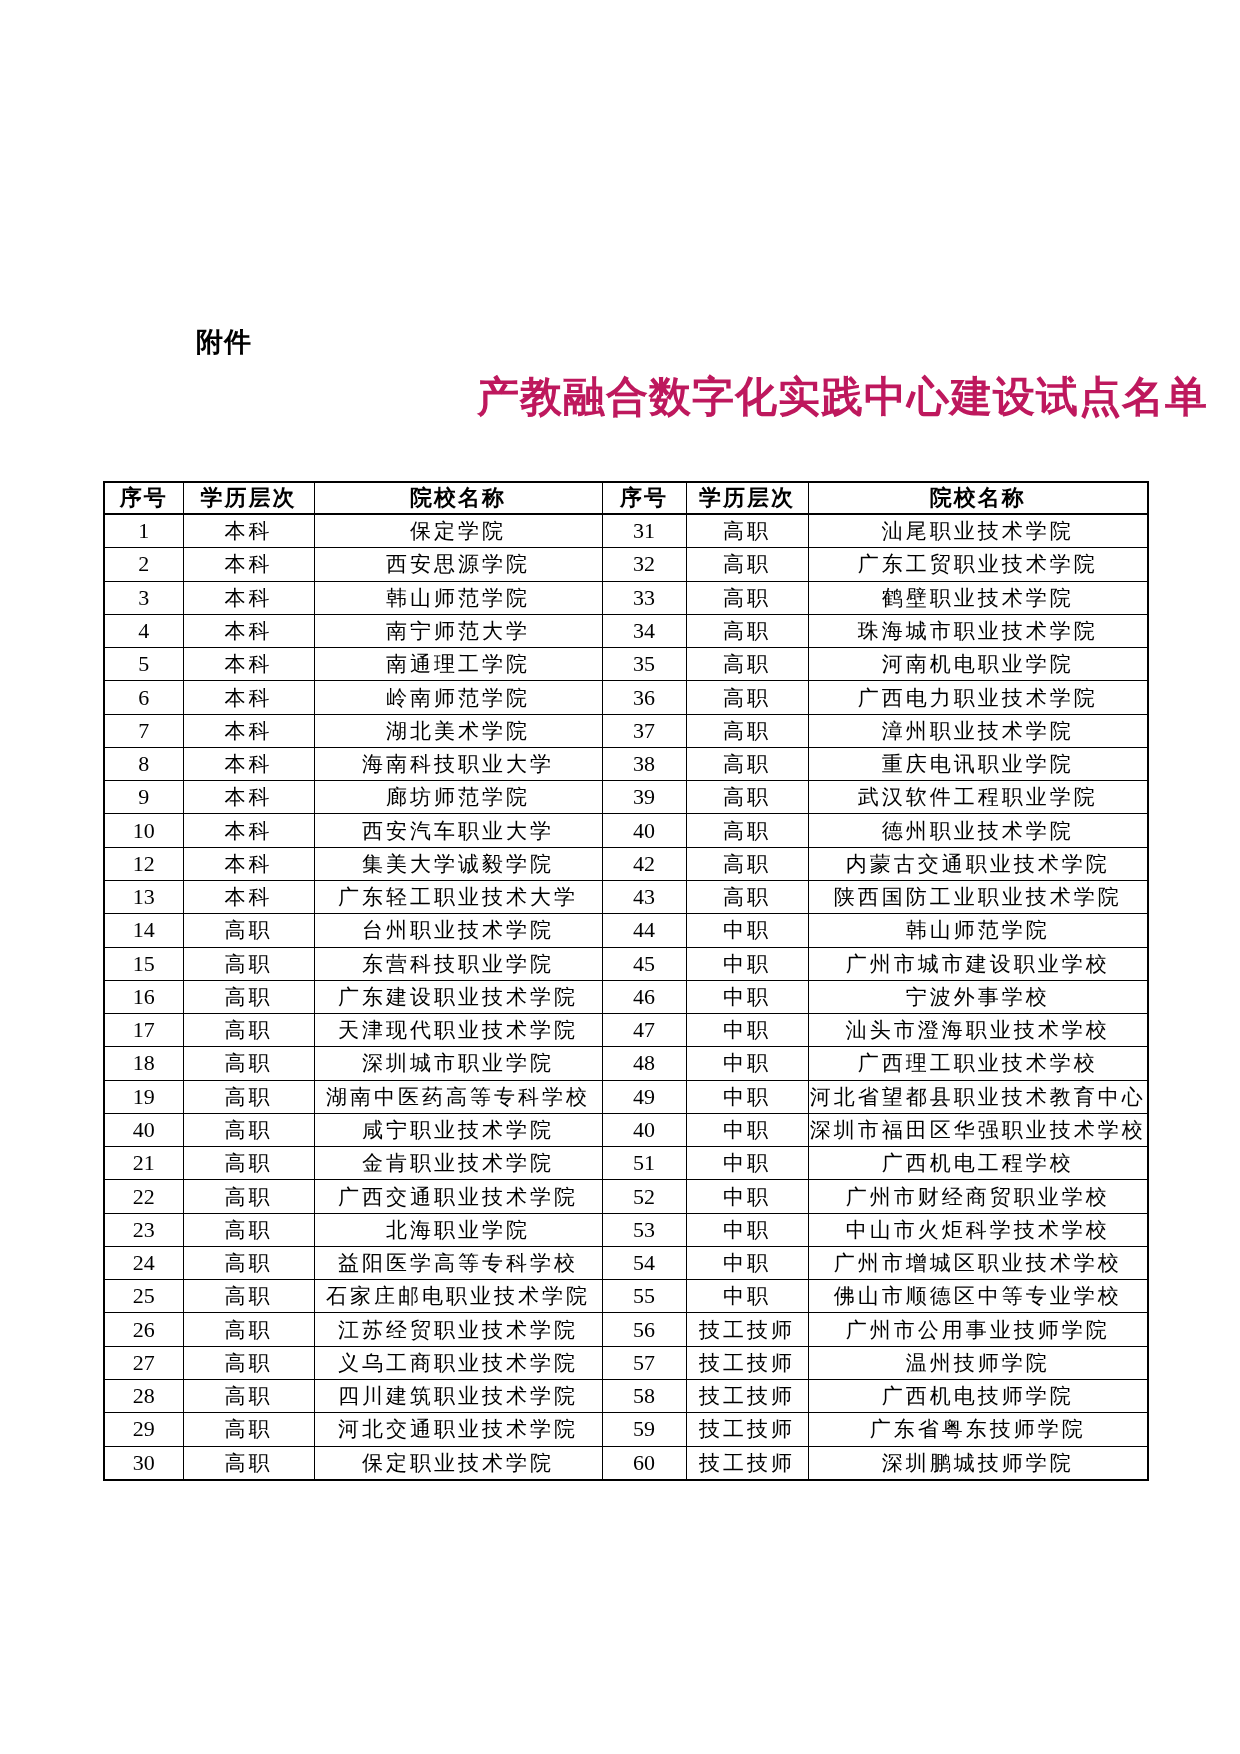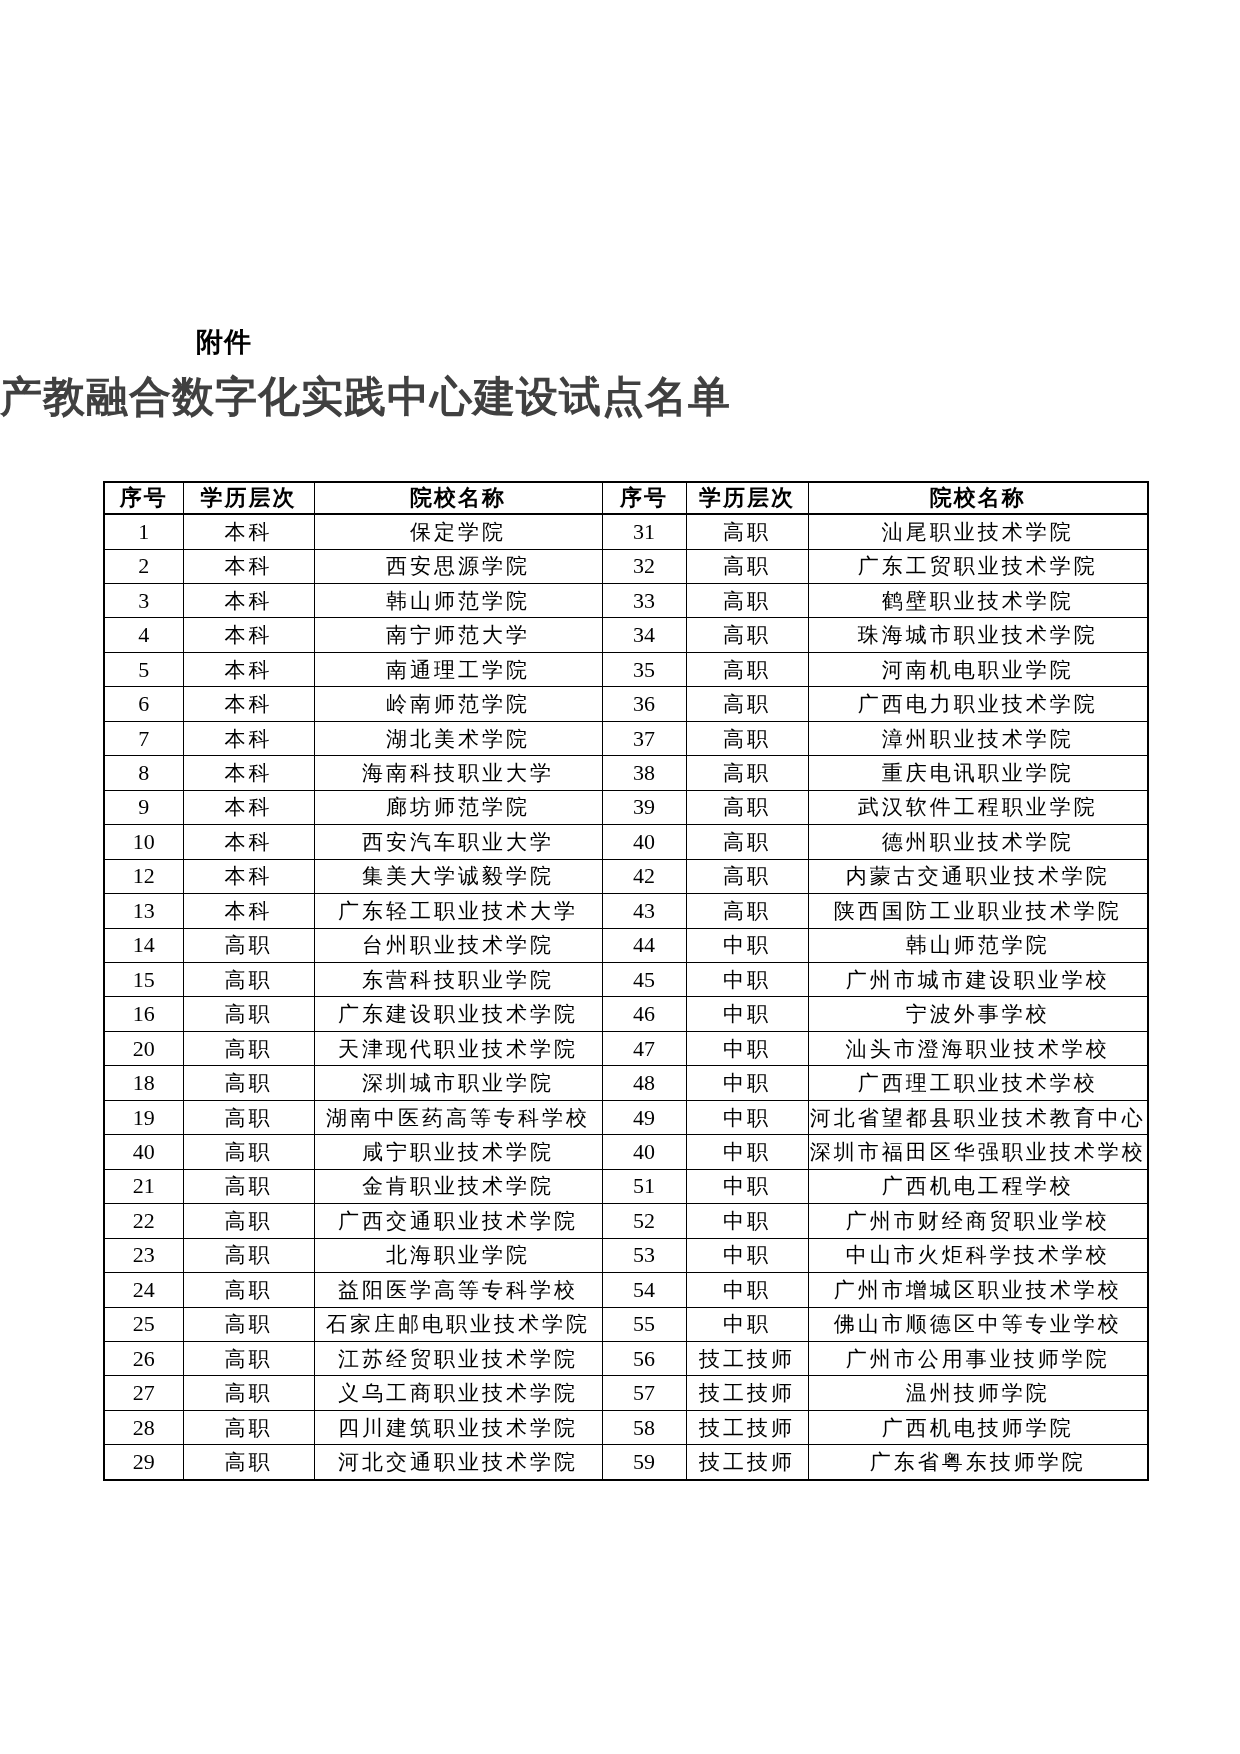--- a/index.html
+++ b/index.html
@@ -25,26 +25,26 @@
     font-weight: 700;
     font-size: 27px;
     letter-spacing: 1px;
     color: #000;
   }
   .doc-title {
     position: absolute;
     left: 0;
     top: 351px;
     width: 1208px;
-    text-align: left;
+    text-align: right;
     font-family: "Liberation Serif", "DejaVu Serif", serif;
     font-weight: 700;
     font-size: 42px;
     letter-spacing: 1px;
-    color: #404040;
+    color: #be185d;
     white-space: nowrap;
   }
   table.list {
     position: absolute;
     left: 103px;
     top: 463px;
     width: 1044px;
     height: 1000px;
     border-collapse: collapse;
     table-layout: fixed;
@@ -226,21 +226,21 @@
         </tr>
         <tr>
           <td class="num">16</td>
           <td class="cn">高职</td>
           <td class="cn">广东建设职业技术学院</td>
           <td class="num">46</td>
           <td class="cn">中职</td>
           <td class="cn">宁波外事学校</td>
         </tr>
         <tr>
-          <td class="num">20</td>
+          <td class="num">17</td>
           <td class="cn">高职</td>
           <td class="cn">天津现代职业技术学院</td>
           <td class="num">47</td>
           <td class="cn">中职</td>
           <td class="cn">汕头市澄海职业技术学校</td>
         </tr>
         <tr>
           <td class="num">18</td>
           <td class="cn">高职</td>
           <td class="cn">深圳城市职业学院</td>
@@ -329,16 +329,24 @@
           <td class="cn">广西机电技师学院</td>
         </tr>
         <tr>
           <td class="num">29</td>
           <td class="cn">高职</td>
           <td class="cn">河北交通职业技术学院</td>
           <td class="num">59</td>
           <td class="cn">技工技师</td>
           <td class="cn">广东省粤东技师学院</td>
         </tr>
+        <tr>
+          <td class="num">30</td>
+          <td class="cn">高职</td>
+          <td class="cn">保定职业技术学院</td>
+          <td class="num">60</td>
+          <td class="cn">技工技师</td>
+          <td class="cn">深圳鹏城技师学院</td>
+        </tr>
       </tbody>
   </table>
 
 </div>
 
 </body></html>

